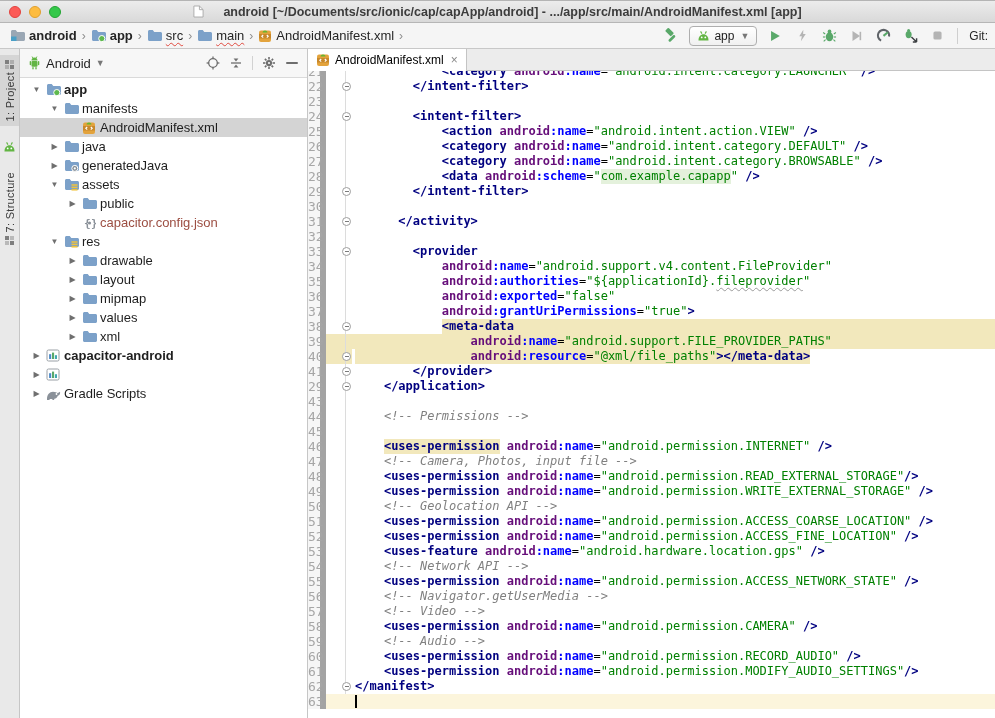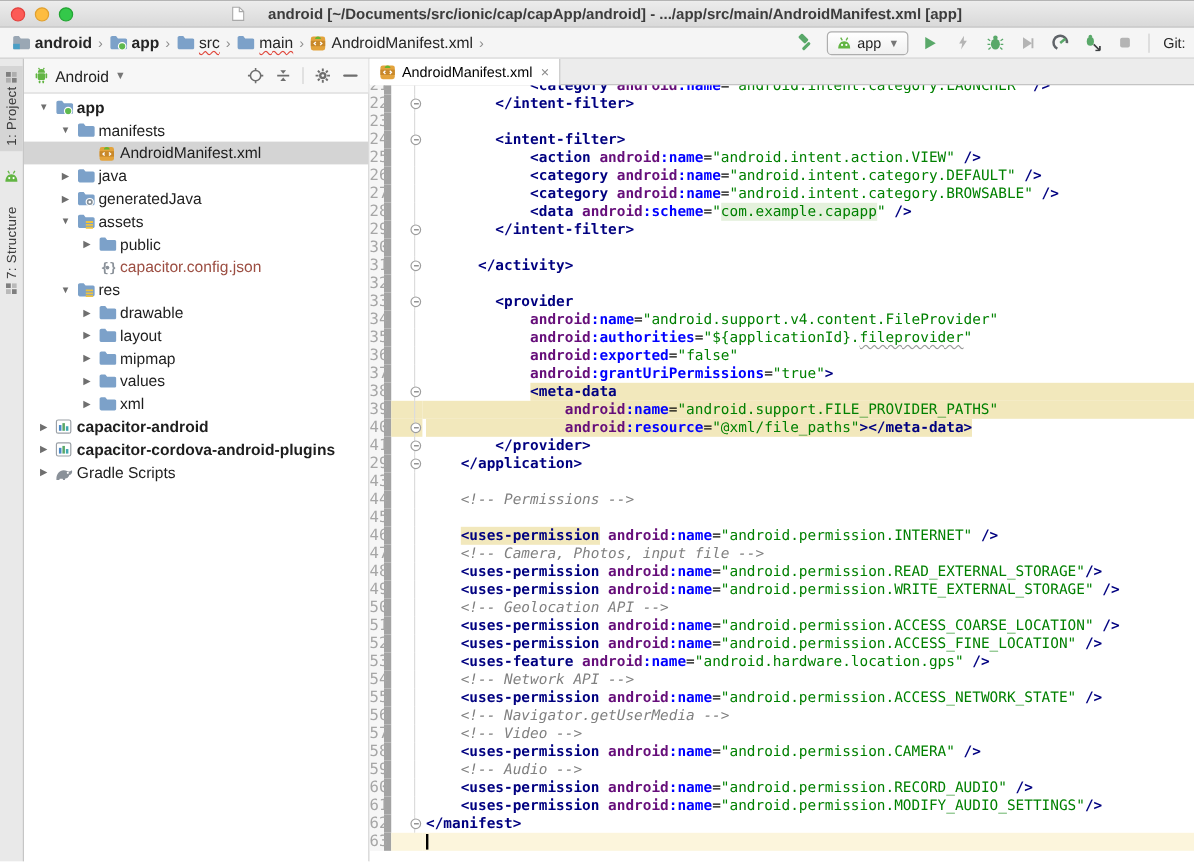--- a/index.html
+++ b/index.html
@@ -568,21 +568,20 @@
             <span class="t-icon">
               <span style="display: flex;">
                 <svg width="14" height="13" viewBox="0 0 14 13">
                   <rect x="1" y="1" width="12" height="11" rx="1.5" fill="#fff" stroke="#9aa0a6"></rect>
                   <rect x="3.1" y="5.2" width="2.1" height="4.8" fill="#4a88c7"></rect>
                   <rect x="6" y="3.6" width="2.1" height="6.4" fill="#59a869"></rect>
                   <rect x="8.9" y="6.2" width="2.1" height="3.8" fill="#41a8b0"></rect>
                 </svg>
               </span>
             </span>
-            <span class="t-label bold">capacitor-cordova-android-plugins</span>
           </div>
           <div class="trow" style="padding-left: 9px;">
             <span class="t-arrow">▶</span>
             <span class="t-icon">
               <span style="display: flex;">
                 <svg width="16" height="12" viewBox="0 0 16 12">
                   <path d="M2 11c0-4.2 2.6-7.2 6-7.2 2.6 0 4.4 1.6 5.4 1l1.6-1c.5 1.9-.3 3.6-2.2 4-.6 1.9-2.1 3-3.4 3l-.4 1.2H7.6L7.2 11H4.8L4.4 12H2z" fill="#8a9199"></path>
                   <circle cx="11.5" cy="6" r=".9" fill="#fff"></circle>
                 </svg>
               </span>

